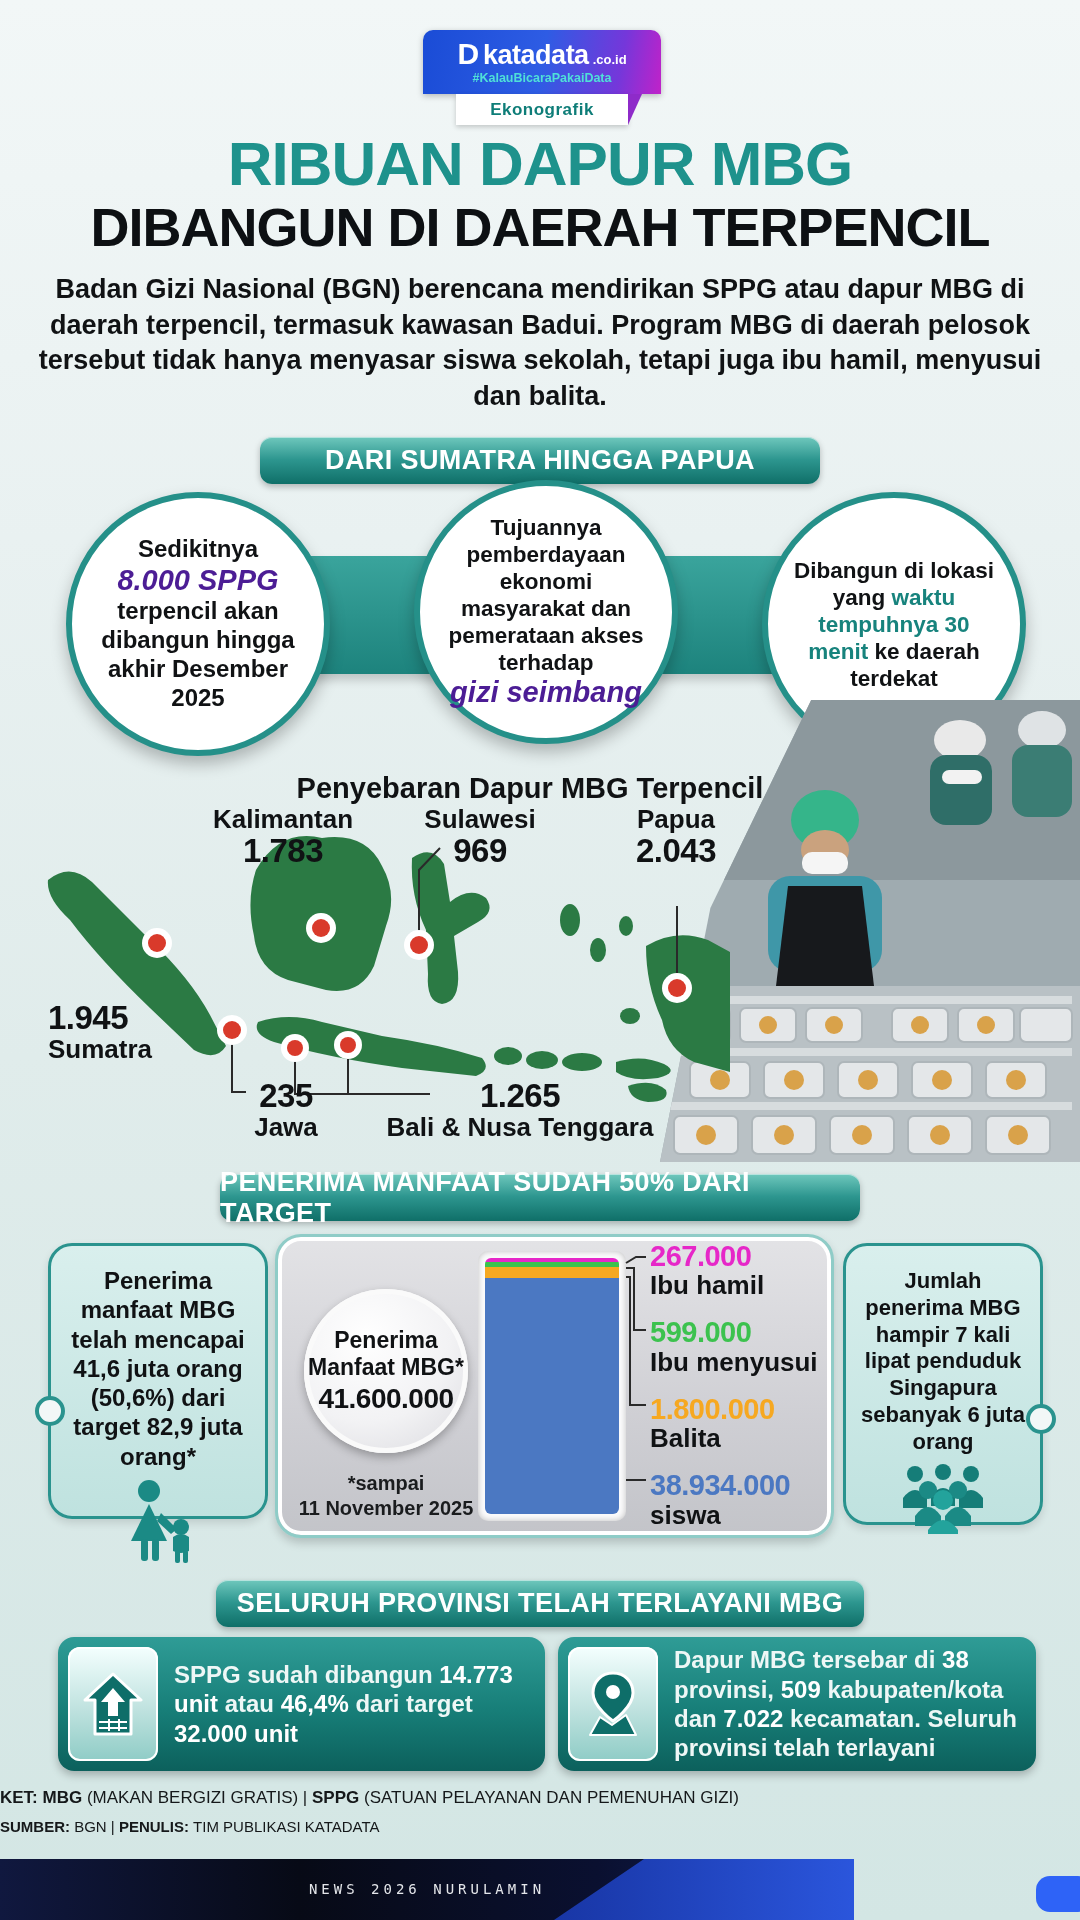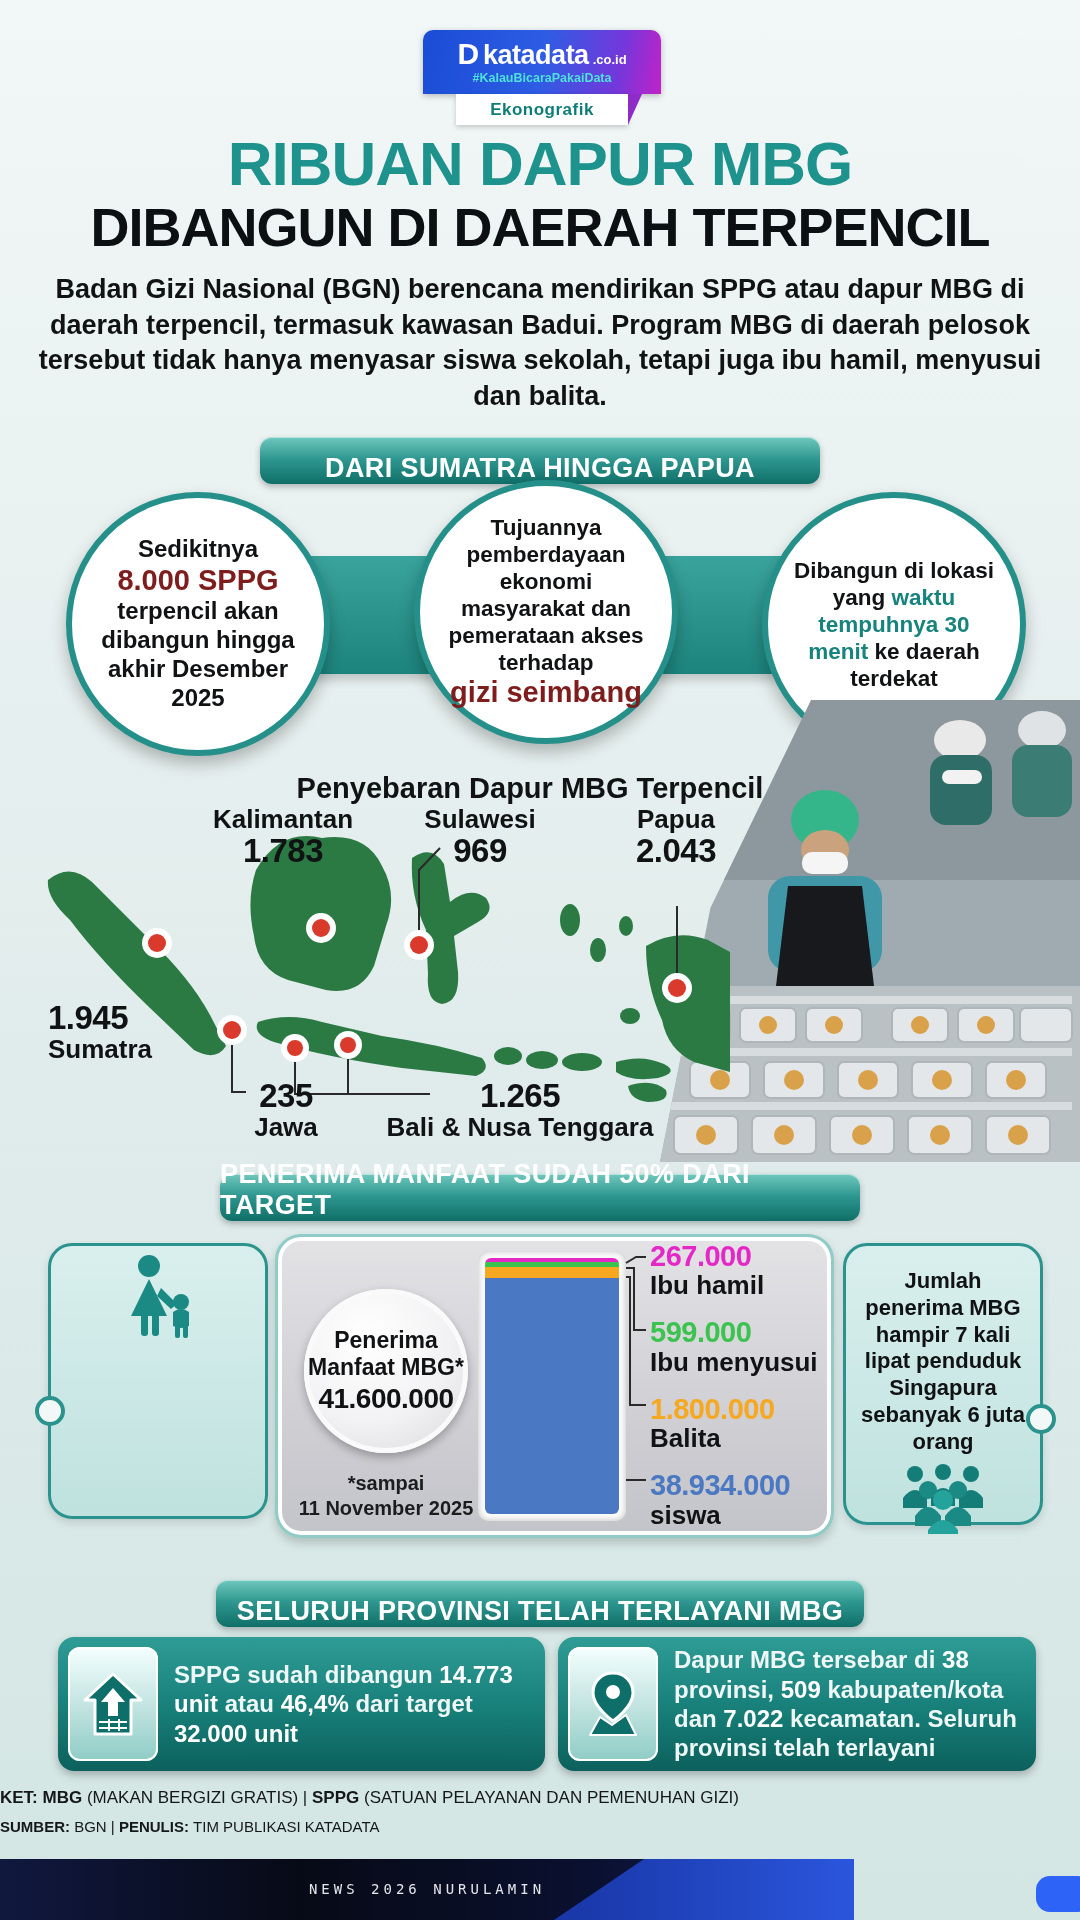--- a/index.html
+++ b/index.html
@@ -26,38 +26,38 @@
   .title1{position:absolute;left:0;top:128px;width:100%;text-align:center;
     color:#1e928c;font-weight:800;font-size:62px;letter-spacing:-1px;}
   .title2{position:absolute;left:0;top:196px;width:100%;text-align:center;
     color:#0d1013;font-weight:800;font-size:54px;letter-spacing:-1px;}
   .intro{position:absolute;left:50%;transform:translateX(-50%);top:272px;width:1005px;text-align:center;
     color:#101214;font-weight:700;font-size:27px;line-height:1.32;}
 
   
   .banner{position:absolute;left:50%;transform:translateX(-50%);height:47px;border-radius:12px;
     background:linear-gradient(180deg,#6fc8bd 0%,#2d968f 48%,#0f6f68 100%);
-    display:flex;align-items:flex-end;justify-content:center;box-shadow:0 3px 6px rgba(0,0,0,.25), inset 0 1px 0 rgba(255,255,255,.5);}
+    display:flex;align-items:center;justify-content:center;box-shadow:0 3px 6px rgba(0,0,0,.25), inset 0 1px 0 rgba(255,255,255,.5);}
   .banner span{color:#fff;font-weight:800;font-size:27px;letter-spacing:.4px;}
   .banner1{top:437px;width:560px;}
   .banner2{top:1174px;width:640px;}
   .banner3{top:1580px;width:648px;}
 
   
   .band{position:absolute;left:130px;top:556px;width:820px;height:118px;border-radius:60px;
     background:linear-gradient(180deg,#3aa49c,#1d837d);box-shadow:0 6px 10px rgba(0,0,0,.18);}
   .circle{position:absolute;width:252px;height:252px;border-radius:50%;background:#fff;
     border:6px solid #259089;box-shadow:0 8px 16px rgba(0,0,0,.25), inset 0 0 0 4px #fff;
     display:flex;align-items:center;justify-content:center;text-align:center;}
   .circle-inner{width:208px;color:#101214;font-weight:700;font-size:22.5px;line-height:1.2;}
   .c1{left:66px;top:492px;}
   .c2{left:414px;top:480px;}
   .c3{left:762px;top:492px;}
   .seg-hl{color:#17837d;font-weight:800;}
-  .seg-hl-lg{display:block;color:#7f1d1d;font-weight:800;font-size:29px;line-height:1.15;}
+  .seg-hl-lg{display:block;color:#4c1d95;font-weight:800;font-size:29px;line-height:1.15;font-style:italic;}
   .seg-b{font-weight:800;}
 
   
   .map-title{position:absolute;left:190px;top:772px;width:680px;text-align:center;
     color:#101214;font-weight:800;font-size:29px;}
   .map-svg{position:absolute;left:30px;top:810px;}
   .map-label{position:absolute;text-align:center;color:#101214;}
   .map-label .rname{font-weight:700;font-size:26px;line-height:1.05;}
   .map-label .rval{font-weight:800;font-size:33px;line-height:1.1;letter-spacing:-.5px;}
   .lab-kalimantan{left:190px;top:806px;width:186px;}
@@ -322,20 +322,21 @@
     <div class="rval">1.265</div>
     <div class="rname">Bali &amp; Nusa Tenggara</div>
   </div>
 
   <div class="banner banner2">
     <span>PENERIMA MANFAAT SUDAH 50% DARI TARGET</span>
   </div>
 
   <div class="side-card card-left">
     <div class="notch notch-l"></div>
+    <div class="note-text"><span>Penerima manfaat MBG telah mencapai </span><span class="seg-b">41,6 juta orang</span><span> (50,6%) dari target 82,9 juta orang*</span></div>
     <svg class="side-icon" width="86" height="84" viewBox="0 0 86 84">
       <g fill="#1b8a85">
         <circle cx="34" cy="12" r="11"></circle>
         <path d="M34 25 L16 62 L52 62 Z"></path>
         <rect x="26" y="60" width="7" height="22" rx="3"></rect>
         <rect x="37" y="60" width="7" height="22" rx="3"></rect>
         <path d="M46 34 L62 50 L56 55 L42 42 Z"></path>
         <circle cx="66" cy="48" r="8"></circle>
         <path d="M58 58 Q66 52 74 58 L74 72 Q66 76 58 72 Z"></path>
         <rect x="60" y="71" width="5" height="13" rx="2"></rect>

